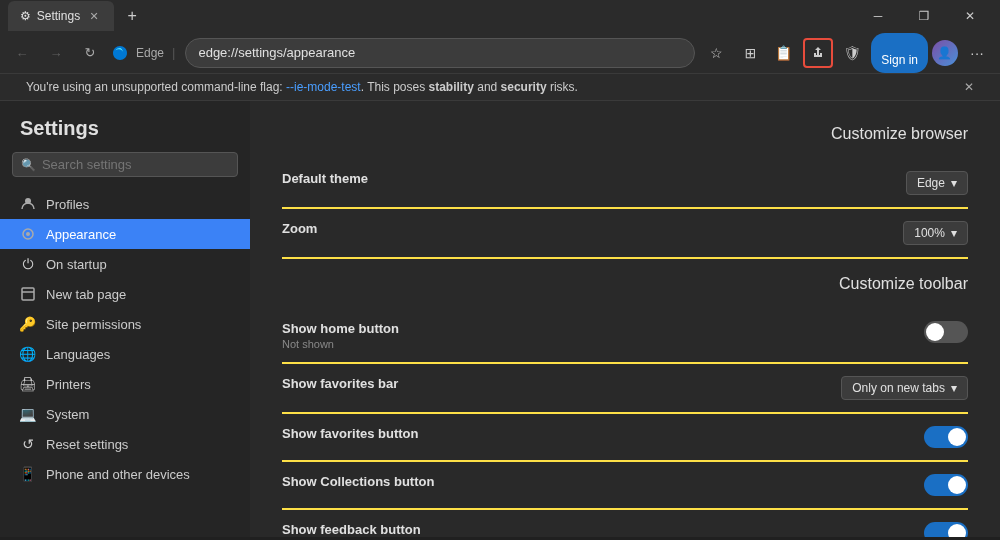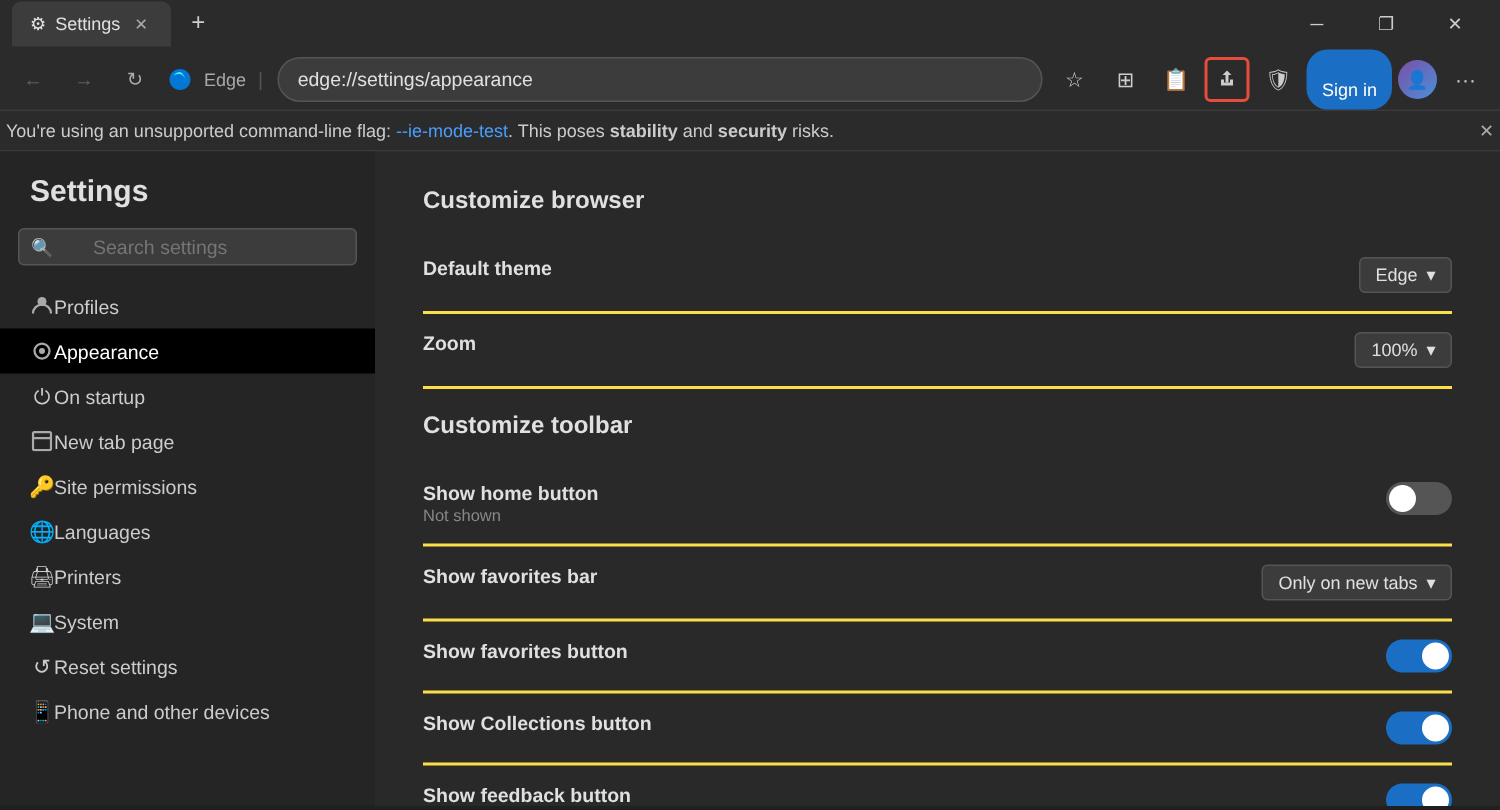--- a/index.html
+++ b/index.html
@@ -155,21 +155,21 @@
       display: flex;
       align-items: center;
       justify-content: center;
       font-size: 12px;
       color: white;
     }
 
     
     .warning-bar {
       background: #2b2b2b;
-      padding: 6px 4px;
+      padding: 6px 26px;
       font-size: 12px;
       color: #ccc;
       display: flex;
       align-items: center;
       justify-content: space-between;
       border-bottom: 1px solid #3a3a3a;
     }
 
     
     .main-layout {
@@ -201,34 +201,34 @@
       padding: 4px 8px;
       gap: 6px;
     }
     .search-box input {
       background: transparent;
       border: none;
       outline: none;
       color: #fde047;
       font-size: 13px;
       flex: 1;
-      margin-left: 20px;
     }
     .search-box .search-icon { color: #aaa; font-size: 12px; }
 
     .nav-item {
       display: flex;
       align-items: center;
+      gap: 10px;
       padding: 7px 20px;
       cursor: pointer;
       color: #ccc;
       font-size: 13px;
     }
     .nav-item.active {
-      background: #000000;
+      background: #3b82f6;
       color: #fff;
     }
     .nav-item .nav-icon {
       width: 16px;
       height: 16px;
       display: flex;
       align-items: center;
       justify-content: center;
       font-size: 14px;
       flex-shrink: 0;
@@ -236,23 +236,24 @@
 
     
     .content {
       flex: 1;
       background: #292929;
       padding: 24px 32px;
       overflow-y: auto;
     }
     .section-title {
       font-size: 16px;
-      font-weight: 700;
+      font-weight: 400;
       color: #e0e0e0;
       margin-bottom: 16px;
+      text-align: right;
     }
     .setting-row {
       display: flex;
       align-items: flex-start;
       justify-content: space-between;
       padding: 12px 0;
       border-bottom: 2px solid #fde047;
     }
     .setting-label {
       font-size: 13px;

